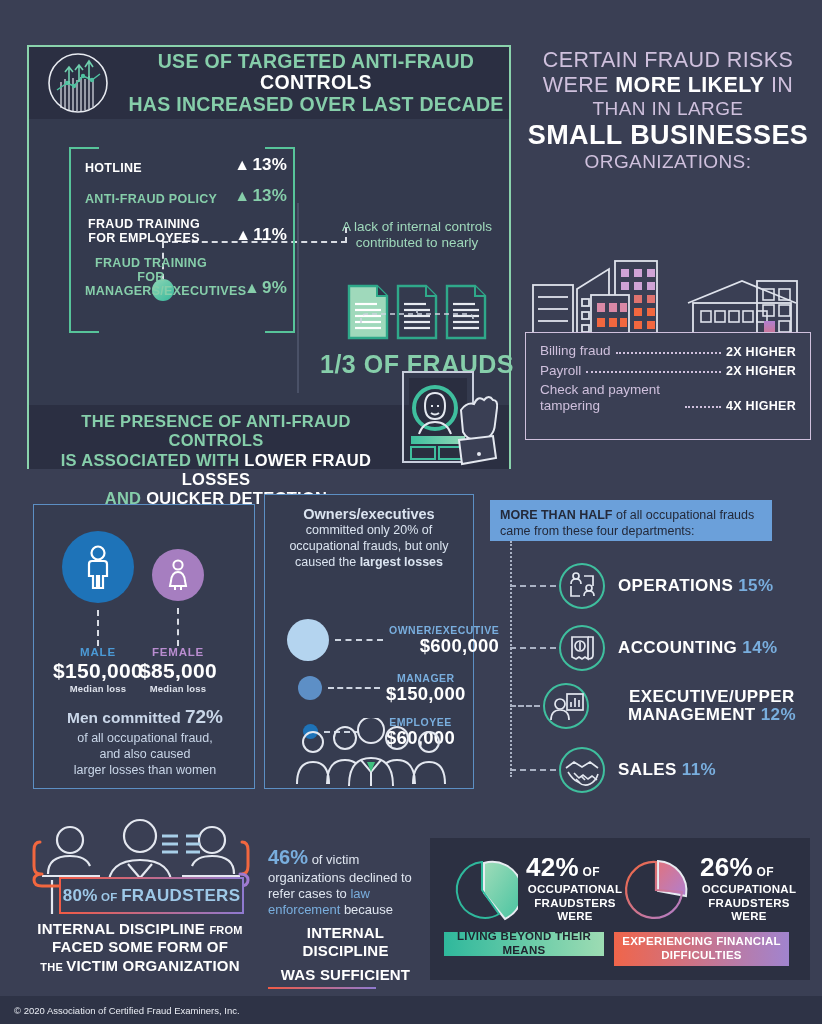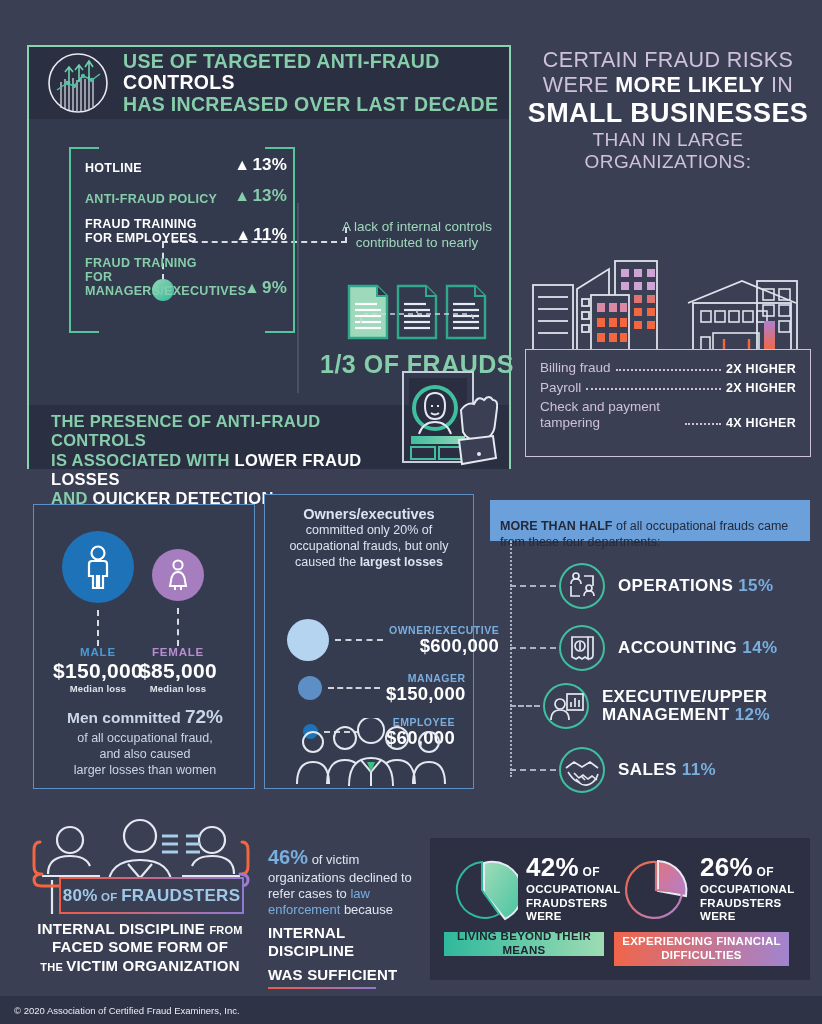--- a/index.html
+++ b/index.html
@@ -7,21 +7,21 @@
     width: 822px; height: 1024px;
     background: #3a3f54;
     font-family: "Liberation Sans", sans-serif;
     overflow: hidden;
   }
   .page { position: relative; width: 822px; height: 1024px; background: #3a3f54; }
 
   
   .cond { font-family: "Liberation Sans Narrow", "Liberation Sans", sans-serif;
           font-stretch: condensed; letter-spacing: .2px; }
-  .upper { text-transform: uppercase; }
+  .upper { text-transform: uppercase; text-align: center; }
   .w { color: #ffffff; }
   .green { color: #86ceaa; }
   .lav { color: #cfc0dd; }
   .bold { font-weight: bold; }
 
   
   #panel-controls {
     position: absolute; left: 27px; top: 45px; width: 484px; height: 424px;
     border: 2px solid #8ad3ac; background: #2f3448;
   }
@@ -76,21 +76,21 @@
   #risk-head { position: absolute; left: 520px; top: 48px; width: 296px; text-align: center; }
   #risk-head .l { line-height: 1.16; letter-spacing: .4px; }
   #risk-head .l1 { font-size: 21.5px; }
   #risk-head .l2 { font-size: 21.5px; }
   #risk-head .l3 { font-size: 27px; font-weight: bold; }
   #risk-head .l4 { font-size: 19px; }
   #risk-head .l5 { font-size: 19px; }
 
   #city { position: absolute; left: 525px; top: 255px; width: 286px; height: 110px; }
   #risk-box { position: absolute; left: 525px; top: 332px; width: 286px; height: 108px;
-              border: 1.6px solid #cfc0dd; background: #3a3f54; padding: 10px 14px 0 14px; margin-top: 17px; }
+              border: 1.6px solid #cfc0dd; background: #3a3f54; padding: 10px 14px 0 14px; }
   .risk-row { display: flex; align-items: flex-end; margin-bottom: 4px; }
   .risk-row .rl { font-size: 13.5px; color: #cfc0dd; line-height: 1.15; }
   .risk-row .dots { flex: 1; border-bottom: 2px dotted #cfc0dd; margin: 0 5px 5px 5px; height: 1px; }
   .risk-row .rv { font-size: 12.5px; font-weight: bold; color: #ffffff; letter-spacing: .3px; white-space: nowrap; }
   .risk-row.two { align-items: flex-end; }
   .risk-row.two .rl { width: 140px; }
 
   
   #panel-gender { position: absolute; left: 33px; top: 504px; width: 222px; height: 285px;
                   border: 1.6px solid #5c8fc4; background: #363c50; }
@@ -124,22 +124,22 @@
   .own-row .ln { border-top: 2px dashed #cdd4e0; height: 1px; }
   .own-row .tx { text-align: right; }
   .own-row .rol { font-size: 10.5px; font-weight: bold; color: #79aede; letter-spacing: .5px; }
   .own-row .amt { font-size: 18.5px; font-weight: bold; color: #fff; letter-spacing: .3px; line-height: 1.05; }
   #own1 { left: 22px; top: 95px; }
   #own2 { left: 33px; top: 148px; }
   #own3 { left: 38px; top: 192px; }
   #own-people { position: absolute; left: 22px; bottom: 2px; width: 168px; height: 68px; }
 
   
-  #dept-banner { position: absolute; left: 490px; top: 500px; width: 320px; height: 41px;
-                 background: #6ba0da; color: #23293a; padding: 19px 10px; line-height: 1.26; }
+  #dept-banner { position: absolute; left: 490px; top: 500px; width: 282px; height: 41px;
+                 background: #6ba0da; color: #23293a; padding: 8px 10px; line-height: 1.26; }
   #dept-banner .dt { font-size: 12.5px; }
   #dept-banner .dt b { font-weight: bold; }
   #dept-rail { position: absolute; left: 510px; top: 541px; width: 0; height: 236px;
                border-left: 2px dotted #aab2c4; }
   .dept-item { position: absolute; left: 510px; display: flex; align-items: center; }
   .dept-item .tick { width: 46px; border-top: 2px dashed #aab2c4; height: 1px; }
   .dept-item .ico { width: 48px; height: 48px; flex: 0 0 48px; margin-left: 2px; }
   .dept-item .nm { margin-left: 12px; font-size: 17px; font-weight: bold; color: #fff;
                    line-height: 1.07; letter-spacing: .4px; }
   .dept-item .nm span.pc { color: #79aede; }
@@ -373,22 +373,22 @@
           </g>
           <circle cx="90" cy="86" r="2" fill="#e4e8f0"></circle>
         </svg>
       </span>
     </div>
   </div>
 
   <div id="risk-head" class="cond upper">
     <div class="l l1 lav">CERTAIN FRAUD RISKS</div>
     <div class="l l2"><span class="lav">WERE </span><span class="w bold">MORE LIKELY</span><span class="lav"> IN</span></div>
+    <div class="l l4 lav">THAN IN LARGE</div>
     <div class="l l3 w">SMALL BUSINESSES</div>
-    <div class="l l4 lav">THAN IN LARGE</div>
     <div class="l l5 lav">ORGANIZATIONS:</div>
   </div>
 
   <span id="city">
     <svg viewBox="0 0 286 110" width="286" height="110">
       <g fill="none" stroke="#dfe3ec" stroke-width="1.8">
         <rect x="8" y="30" width="40" height="78"></rect>
         <line x1="13" y1="42" x2="43" y2="42"></line>
           <line x1="13" y1="54" x2="43" y2="54"></line>
         <line x1="13" y1="66" x2="43" y2="66"></line>

